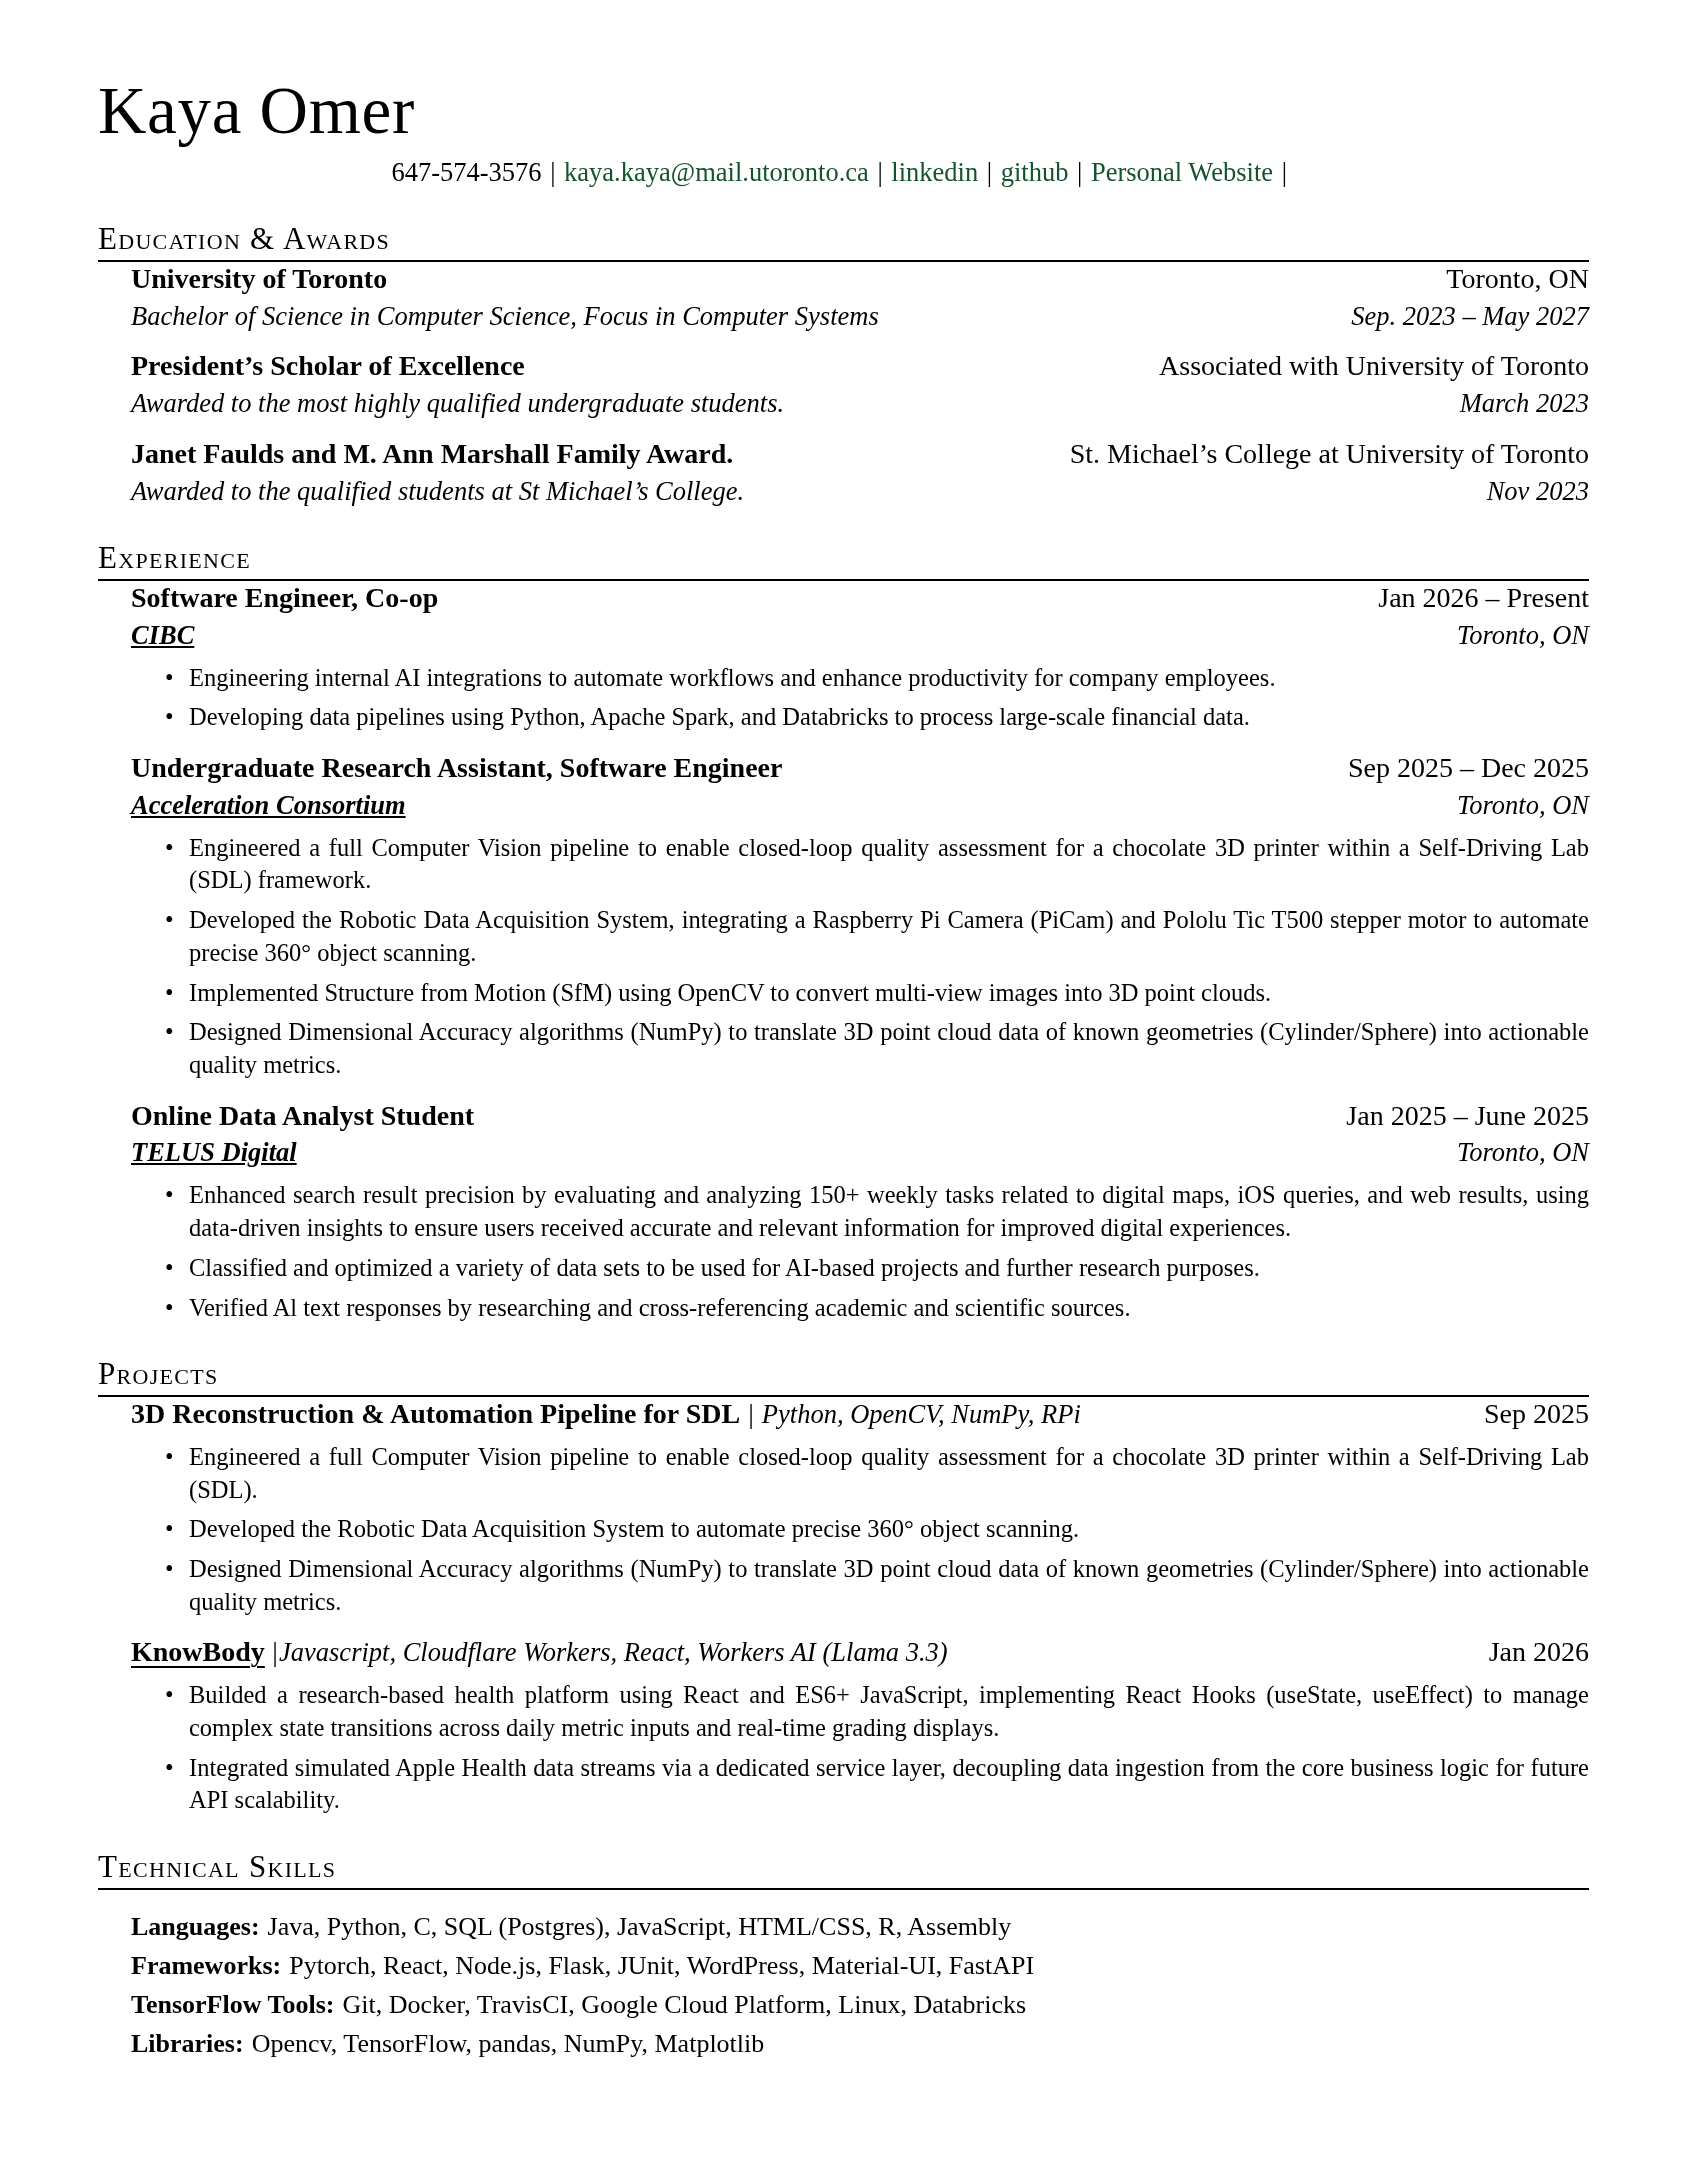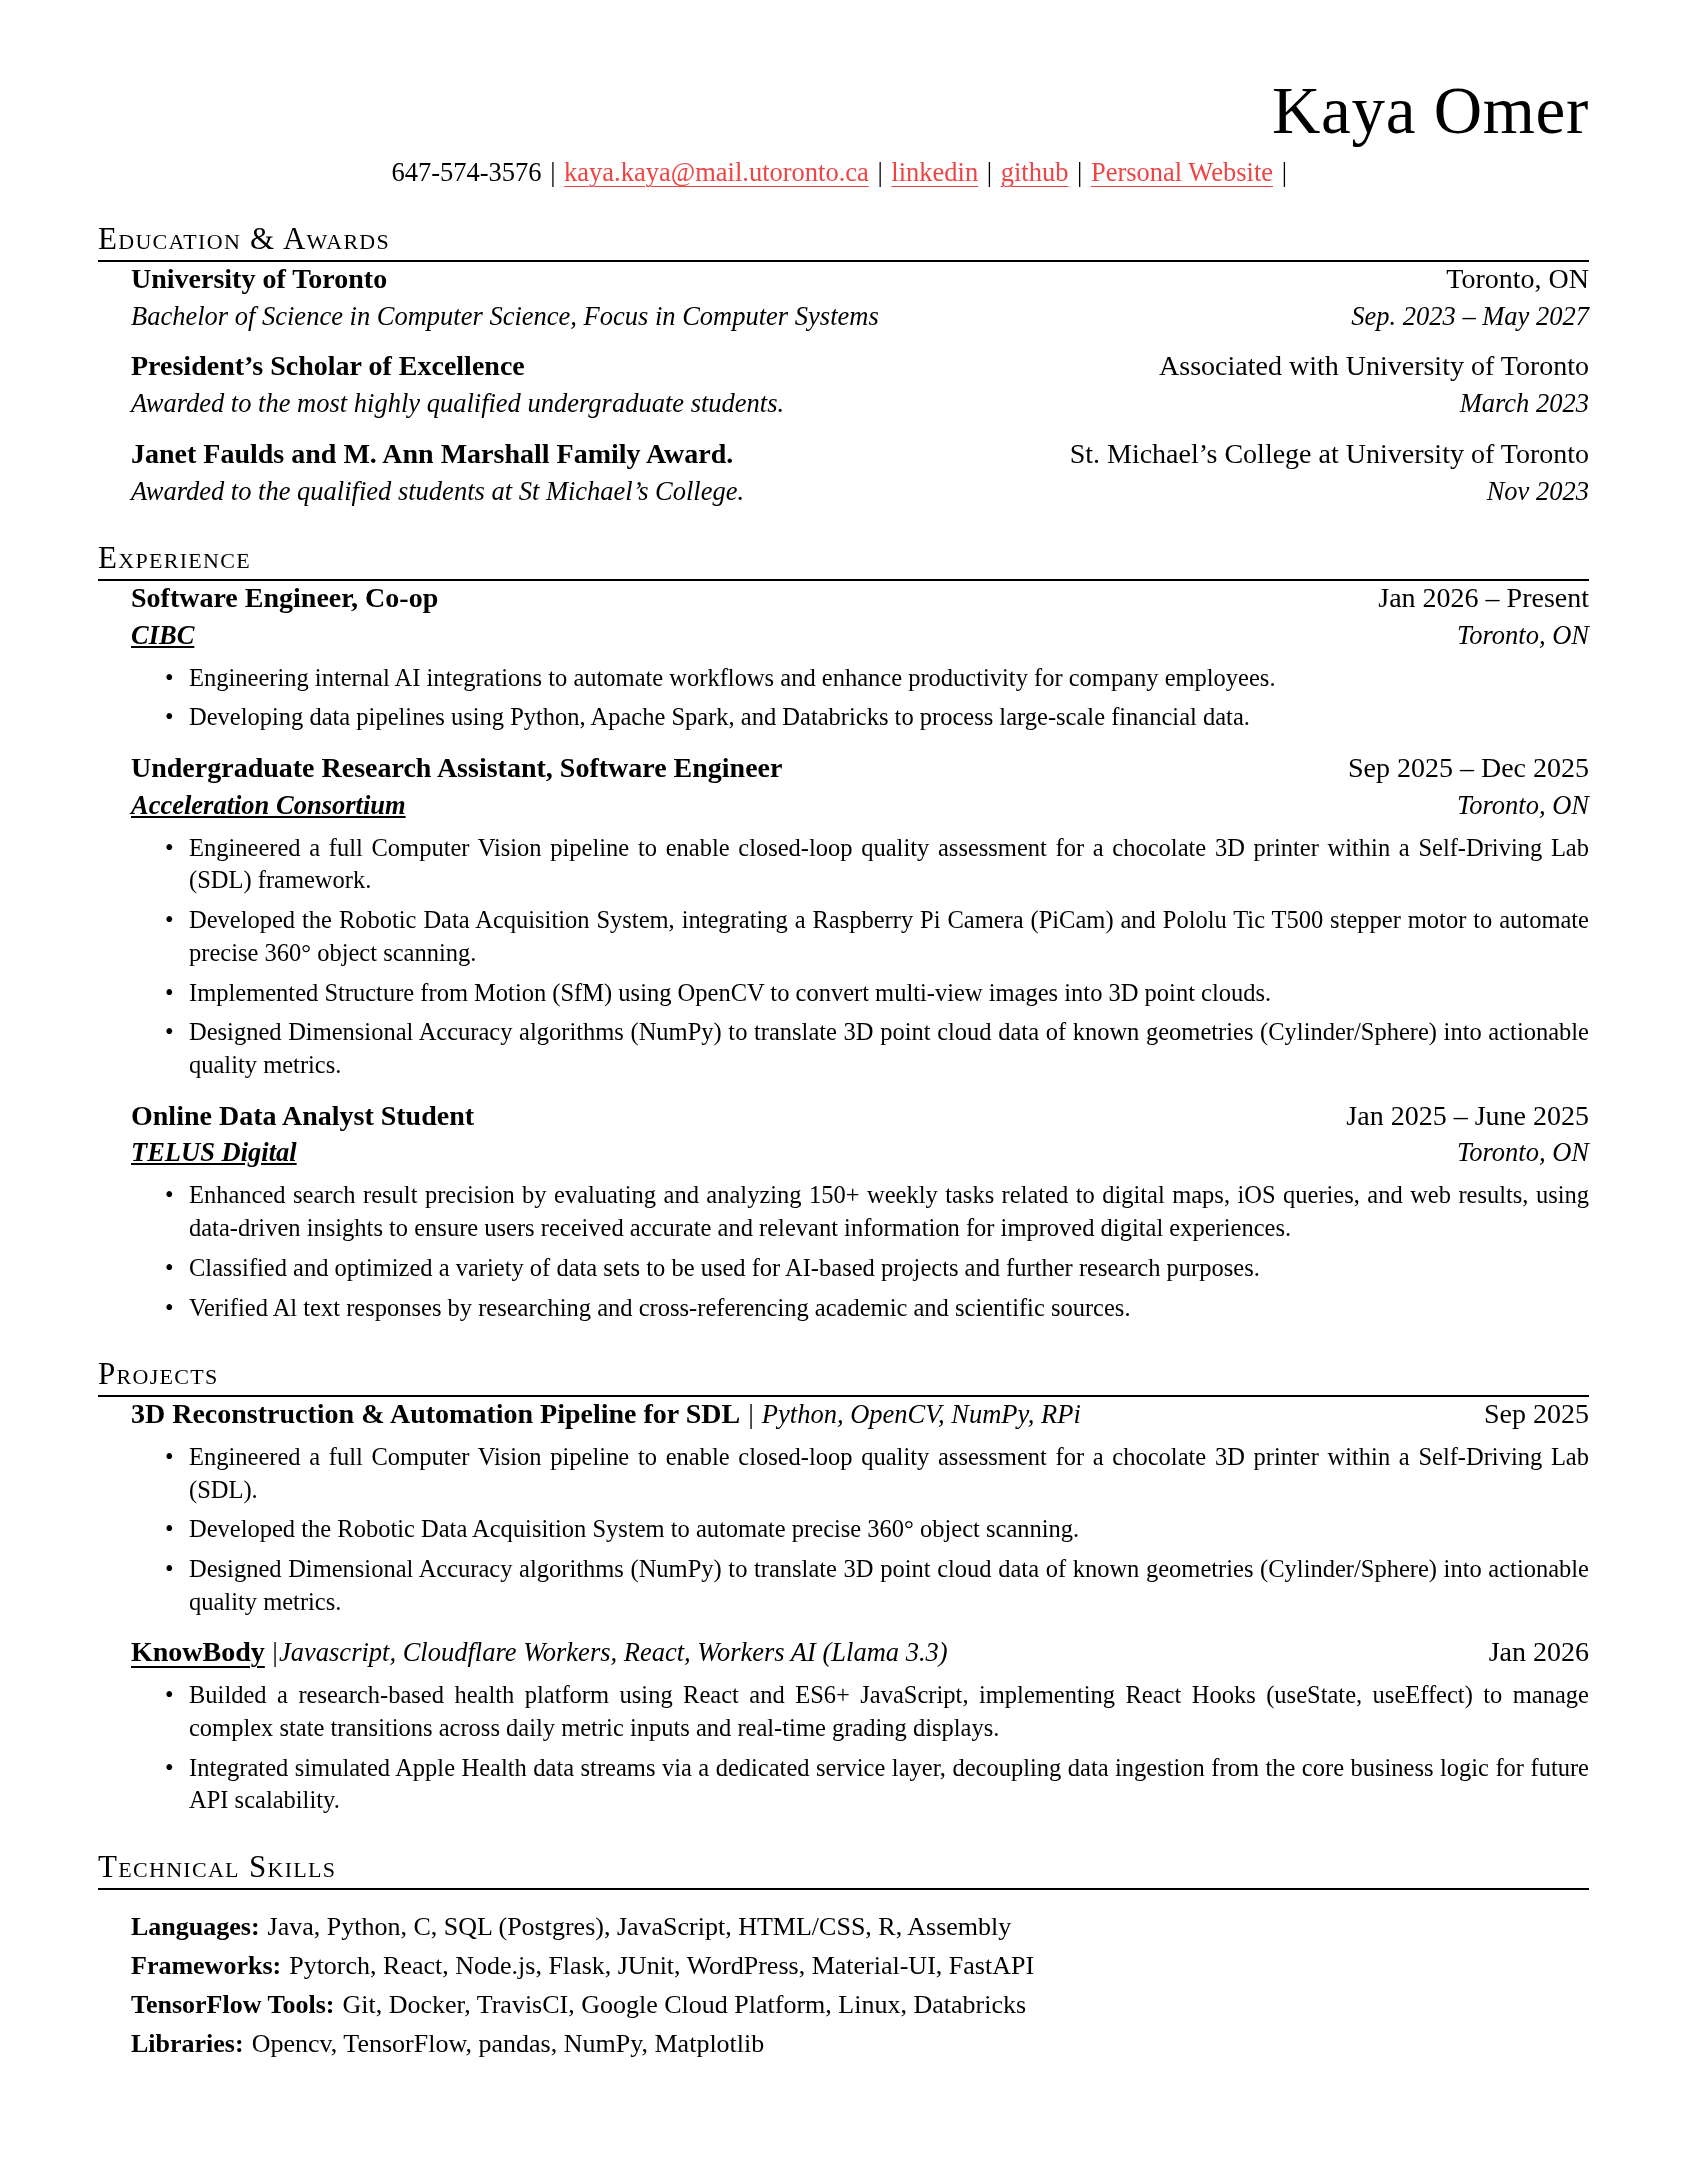--- a/index.html
+++ b/index.html
@@ -10,34 +10,33 @@
     background: #ffffff;
     color: #000000;
     font-family: "Liberation Serif", serif;
     box-sizing: border-box;
     padding: 74px 98px 0 98px;
     overflow: hidden;
   }
 
   
   .name {
-    text-align: right;
+    text-align: left;
     font-size: 67px;
     line-height: 1.08;
     letter-spacing: 0.7px;
   }
   .contact {
     text-align: center;
     font-size: 26.5px;
     margin-top: 10.6px;
     line-height: 1.2;
   }
   .contact a {
-    color: #ef4444;
-    text-decoration: underline;
+    color: #14532d;
     text-underline-offset: 4.6px;
     text-decoration-thickness: 1.3px;
     cursor: pointer;
   }
   .sep { margin: 0 8.6px; }
 
   
   .section { margin-top: 34px; }
   .section-title {
     font-variant: small-caps;

